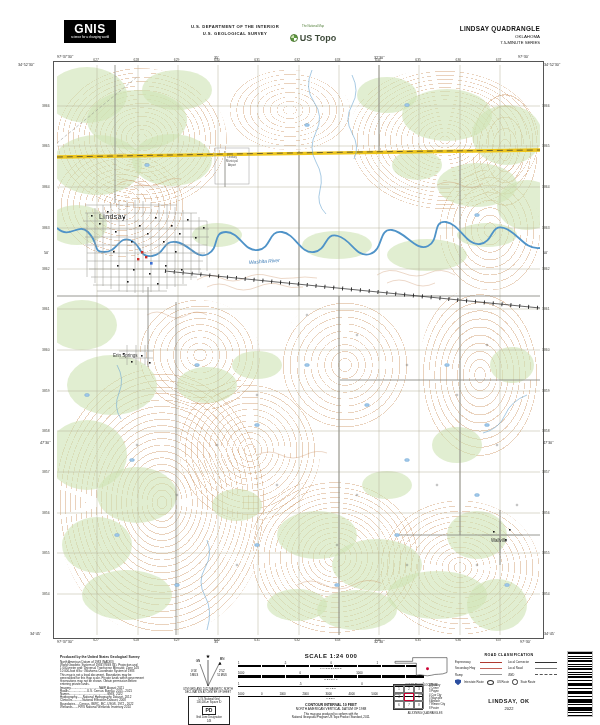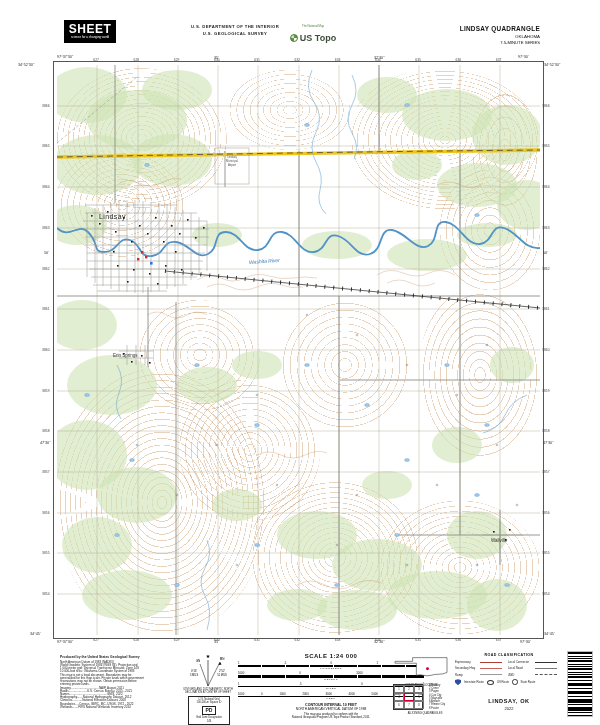--- a/index.html
+++ b/index.html
@@ -93,21 +93,21 @@
              outline:.5px solid #bbb; }
 
   svg text { font-family:"Liberation Sans", sans-serif; }
 </style>
 </head>
 <body>
 
 <div class="sheet">
 
   <div class="usgs-logo">
-    <span class="usgs-word">SHEET</span>
+    <span class="usgs-word">GNIS</span>
     <span class="usgs-tag">science for a changing world</span>
   </div>
   <div class="dept">
     <div>U.S. DEPARTMENT OF THE INTERIOR</div>
     <div>U.S. GEOLOGICAL SURVEY</div>
   </div>
   <div class="ustopo">
     <div class="tnm">The National Map</div>
     <div><span class="globe"></span><span class="name">US Topo</span></div>
   </div>

